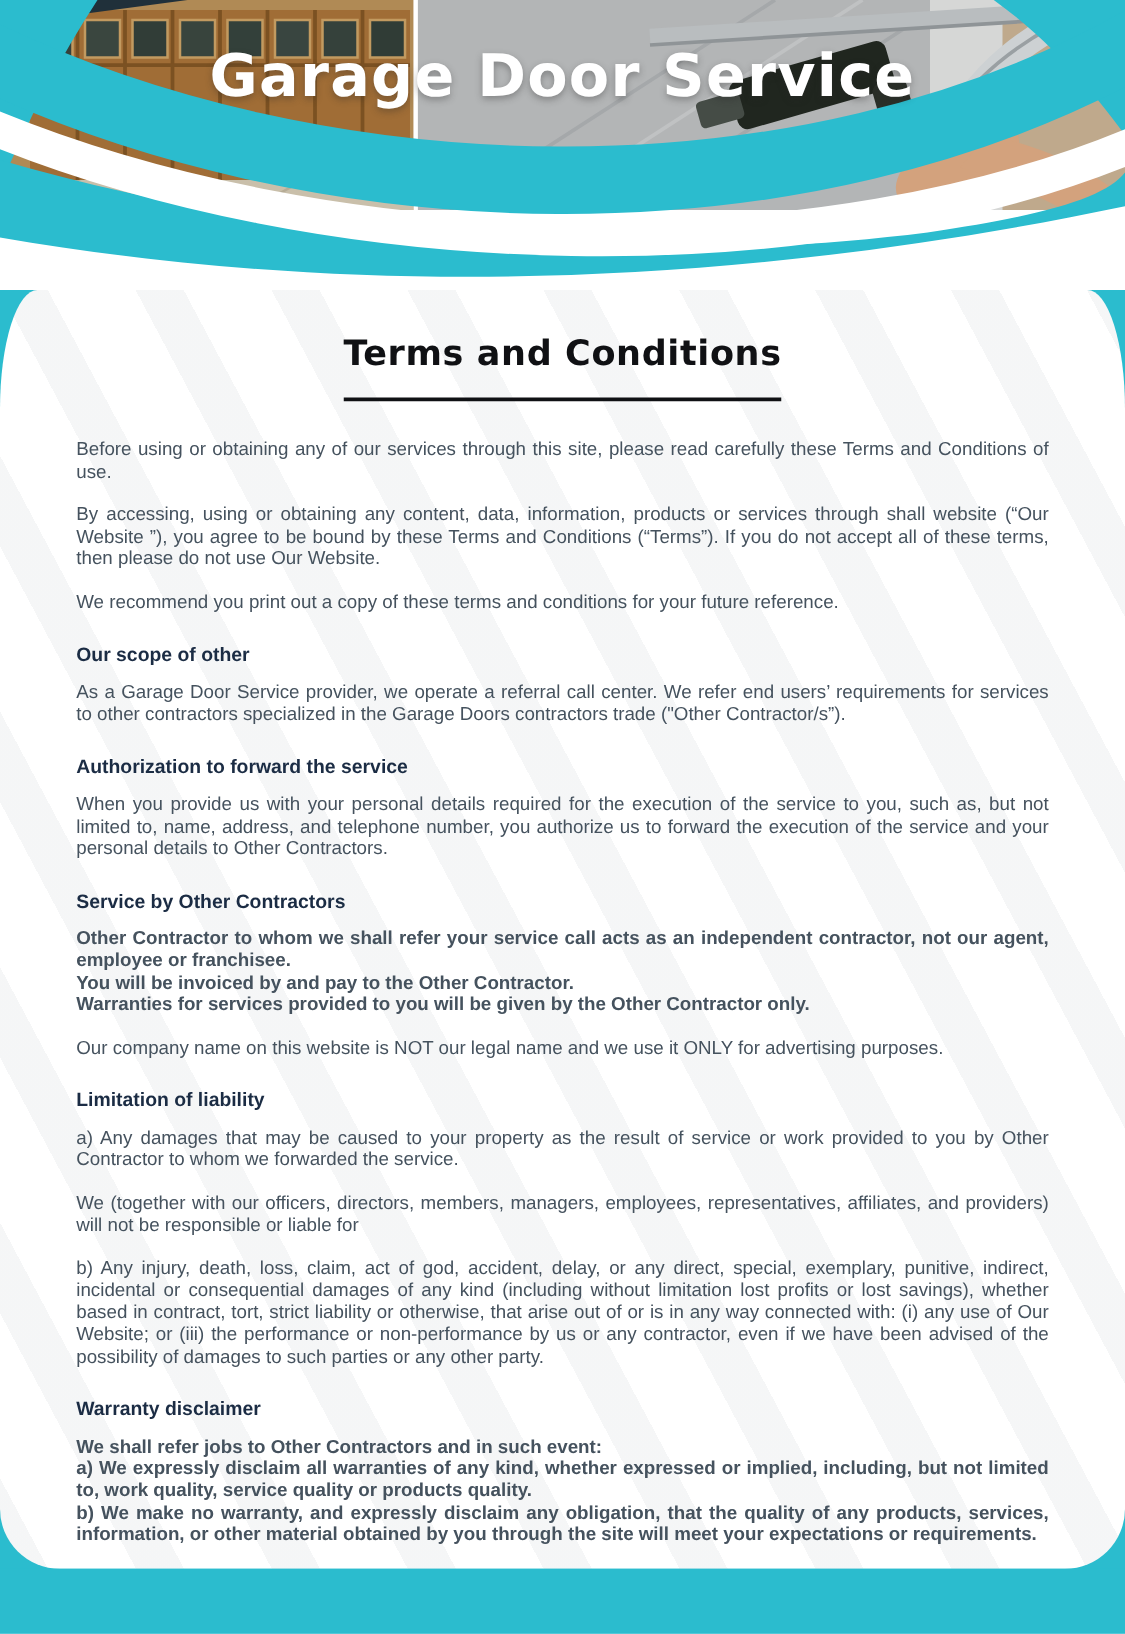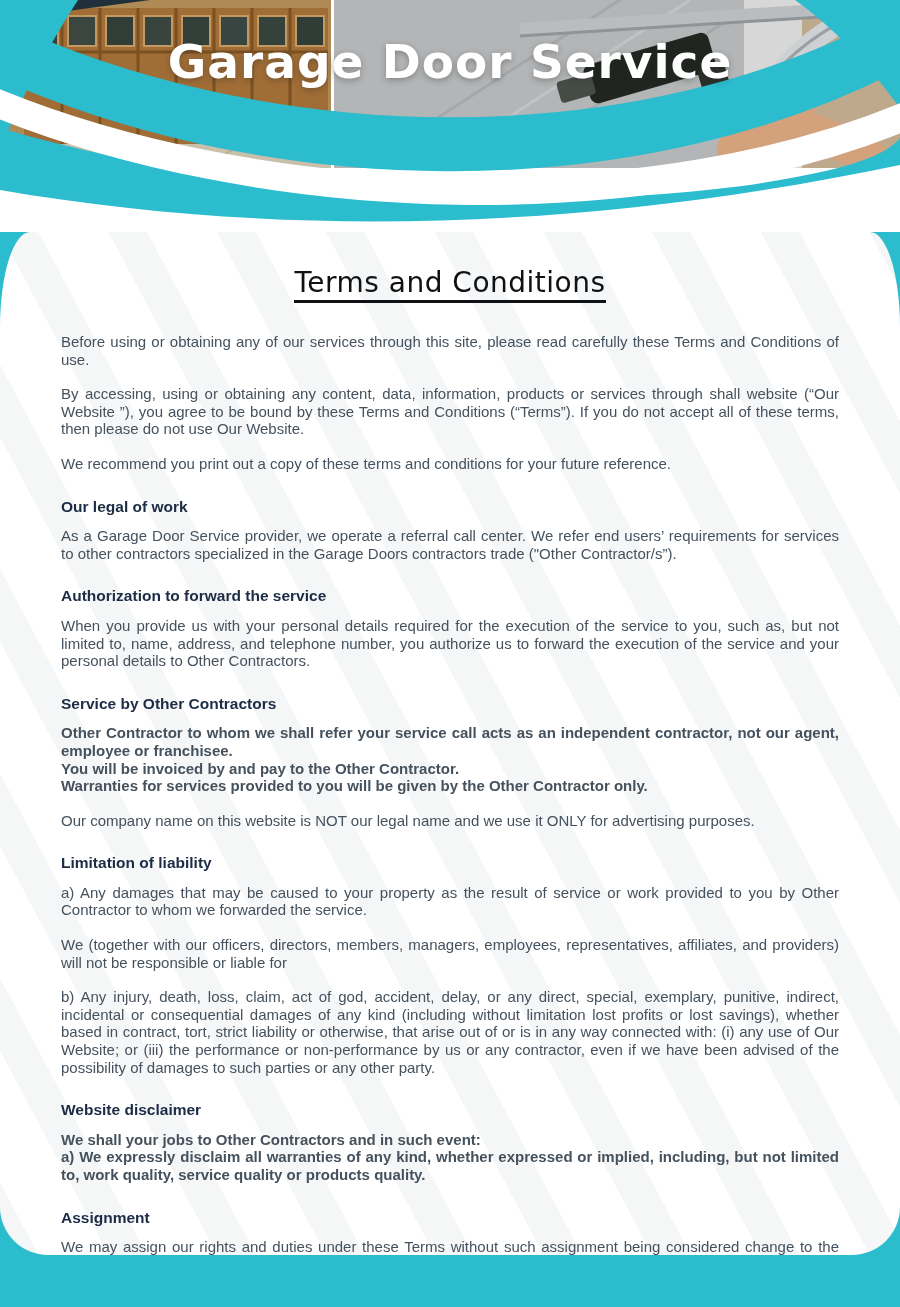--- a/index.html
+++ b/index.html
@@ -32,24 +32,24 @@
       repeating-linear-gradient(62deg,
         rgba(174,182,188,0.12) 0px, rgba(174,182,188,0.12) 34px,
         rgba(255,255,255,0) 34px, rgba(255,255,255,0) 96px);
     border-radius: 30px 30px 48px 48px / 95px 95px 48px 48px;
     overflow: hidden;
   }
   .title-row { text-align: center; margin: 14px 0 30px 0; }
   .doc-title {
     display: inline-block;
     font-family: "DejaVu Sans", "Liberation Sans", sans-serif;
-    font-size: 28px; font-weight: normal; color: #101114;
+    font-size: 28px; font-weight: bold; color: #101114;
     letter-spacing: 0.5px;
     border-bottom: 3px solid #101114;
-    padding-bottom: 1px;
+    padding-bottom: 19px;
   }
   .doc-body { color: #45525e; font-size: 15px; line-height: 17.6px; }
   .para { text-align: justify; margin: 12px 0 17px 0; }
   .para .line { text-align: justify; font-weight: bold; }
   .sec-heading {
     font-weight: bold; color: #1b2c44; font-size: 15.5px;
     margin: 25px 0 8px 0; text-align: left;
   }
 
   
@@ -132,39 +132,40 @@
   </div>
 
   <div class="card">
     <div class="title-row">
       <span class="doc-title">Terms and Conditions</span>
     </div>
     <div class="doc-body">
         <div class="para">Before using or obtaining any of our services through this site, please read carefully these Terms and Conditions of use.</div>
         <div class="para">By accessing, using or obtaining any content, data, information, products or services through shall website (“Our Website ”), you agree to be bound by these Terms and Conditions (“Terms”). If you do not accept all of these terms, then please do not use Our Website.</div>
         <div class="para">We recommend you print out a copy of these terms and conditions for your future reference.</div>
-        <div class="sec-heading">Our legal of work</div>
+        <div class="sec-heading">Our scope of other</div>
         <div class="para">As a Garage Door Service provider, we operate a referral call center. We refer end users’ requirements for services to other contractors specialized in the Garage Doors contractors trade ("Other Contractor/s”).</div>
         <div class="sec-heading">Authorization to forward the service</div>
         <div class="para">When you provide us with your personal details required for the execution of the service to you, such as, but not limited to, name, address, and telephone number, you authorize us to forward the execution of the service and your personal details to Other Contractors.</div>
         <div class="sec-heading">Service by Other Contractors</div>
         <div class="para">
           <div class="line">Other Contractor to whom we shall refer your service call acts as an independent contractor, not our agent, employee or franchisee.</div>
           <div class="line">You will be invoiced by and pay to the Other Contractor.</div>
           <div class="line">Warranties for services provided to you will be given by the Other Contractor only.</div>
         </div>
         <div class="para">Our company name on this website is NOT our legal name and we use it ONLY for advertising purposes.</div>
         <div class="sec-heading">Limitation of liability</div>
         <div class="para">a) Any damages that may be caused to your property as the result of service or work provided to you by Other Contractor to whom we forwarded the service.</div>
         <div class="para">We (together with our officers, directors, members, managers, employees, representatives, affiliates, and providers) will not be responsible or liable for</div>
         <div class="para">b) Any injury, death, loss, claim, act of god, accident, delay, or any direct, special, exemplary, punitive, indirect, incidental or consequential damages of any kind (including without limitation lost profits or lost savings), whether based in contract, tort, strict liability or otherwise, that arise out of or is in any way connected with: (i) any use of Our Website; or (iii) the performance or non-performance by us or any contractor, even if we have been advised of the possibility of damages to such parties or any other party.</div>
-        <div class="sec-heading">Website disclaimer</div>
+        <div class="sec-heading">Warranty disclaimer</div>
         <div class="para">
-          <div class="line">We shall your jobs to Other Contractors and in such event:</div>
+          <div class="line">We shall refer jobs to Other Contractors and in such event:</div>
           <div class="line">a) We expressly disclaim all warranties of any kind, whether expressed or implied, including, but not limited to, work quality, service quality or products quality.</div>
+          <div class="line">b) We make no warranty, and expressly disclaim any obligation, that the quality of any products, services, information, or other material obtained by you through the site will meet your expectations or requirements.</div>
         </div>
         <div class="sec-heading">Assignment</div>
         <div class="para">We may assign our rights and duties under these Terms without such assignment being considered change to the Terms and without notice to you.</div>
       </div>
   </div>
 
   <div class="footer"></div>
 </div>
 
 </body></html>

